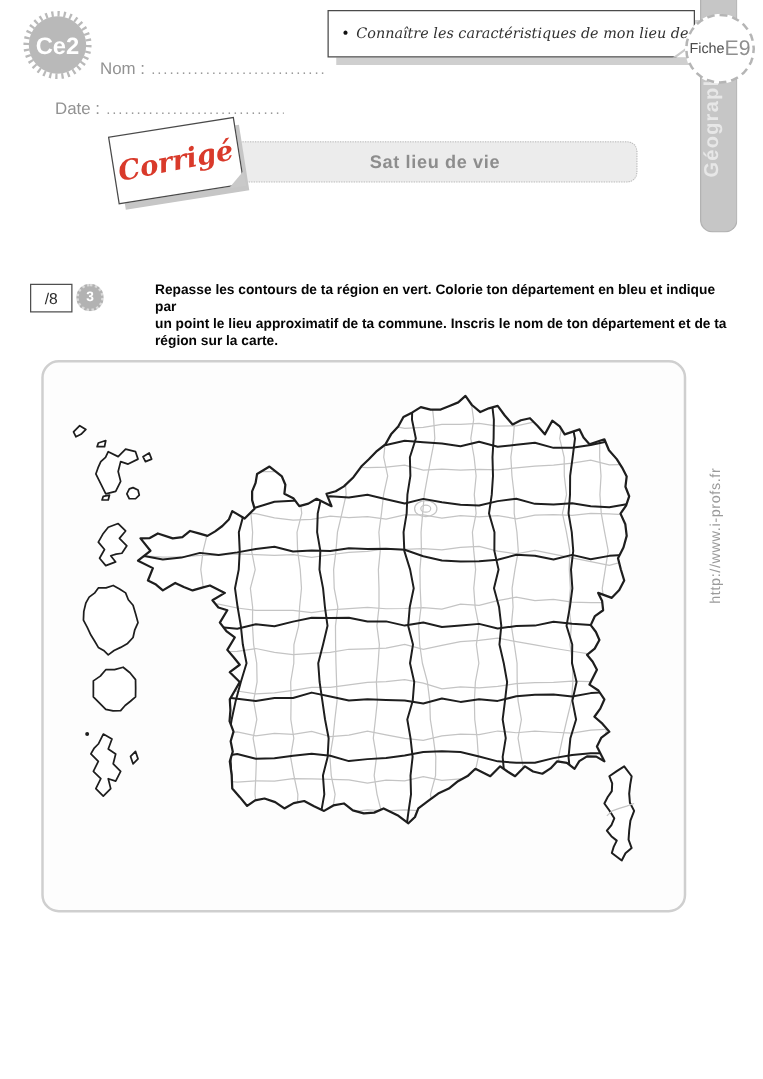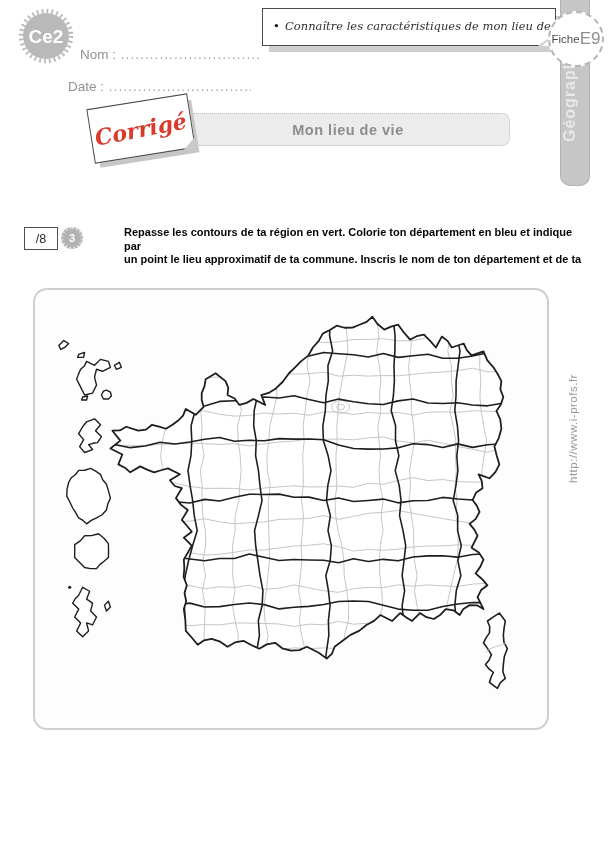--- a/index.html
+++ b/index.html
@@ -7,21 +7,21 @@
         font-family:"Liberation Sans",sans-serif;}
 
   
   .ce2{position:absolute;left:15px;top:6px;width:62px;height:60px;}
 
   
   .fieldrow{position:absolute;display:flex;align-items:baseline;color:#929292;font-size:13.5px;}
   .fieldrow .lbl{margin-right:5px;white-space:nowrap;}
   .fieldrow .dots{letter-spacing:1.5px;color:#9a9a9a;font-size:12px;overflow:hidden;white-space:nowrap;display:inline-block;}
   .nomrow{left:80px;top:47px;} .nomrow .dots{width:140px;}
-  .daterow{left:68px;top:79px;} .daterow .dots{width:142px;}
+  .daterow{left:44px;top:79px;} .daterow .dots{width:142px;}
 
   
   .objbox{position:absolute;left:262px;top:8px;width:274px;background:#fff;
           border:1.5px solid #4a4a4a;box-shadow:6px 7px 0 -1px #cfcfcf;padding:7px 10px 9px 8px;}
   .objbox ul{margin:0;padding:0 0 0 14px;list-style:none;}
   .objbox li{position:relative;font-family:"DejaVu Serif",serif;font-style:italic;
              font-size:11.5px;color:#303030;line-height:20px;white-space:nowrap;}
   .objbox li::before{content:"•";position:absolute;left:-12px;color:#111;font-style:normal;}
   .fold{position:absolute;right:-1px;bottom:-1px;width:0;height:0;
         border-left:18px solid transparent;border-bottom:13px solid #c9c9c9;}
@@ -105,36 +105,37 @@
 
   <div class="band">
     <div class="vtxt">Géographie</div>
   </div>
   <div class="fiche">
     <div class="f1">Fiche</div>
     <div class="f2">E9</div>
   </div>
 
   <div class="banner">
-    <span>Mon lieu de vie</span>
+    <span>Sat lieu de vie</span>
   </div>
   <div class="card">
     <span class="red">Corrigé</span>
     <div class="cfold"></div>
   </div>
 
   <div class="score">
     <span>/8</span>
   </div>
   <div class="numbadge">
     <span>3</span>
   </div>
   <div class="instr">
     <div>Repasse les contours de ta région en vert. Colorie ton département en bleu et indique par</div>
     <div>un point le lieu approximatif de ta commune. Inscris le nom de ton département et de ta</div>
+    <div>région sur la carte.</div>
   </div>
 
   <div class="mapbox">
     <svg id="france-svg" viewBox="0 0 516 442" preserveAspectRatio="none">
         <defs>
           <clipPath id="franceClip">
             <path d="M340.0 27.0 L345.2 34.3 L352.0 40.0 L358.8 37.0 L366.0 35.0 L371.7 42.8 L378.0 50.0 L384.7 46.6 L392.0 45.0 L398.2 51.3 L404.0 58.0 L410.0 47.0 L416.0 51.6 L420.0 58.0 L432.0 54.0 L435.2 60.6 L440.0 66.0 L452.0 62.0 L455.7 70.8 L462.0 78.0 L466.3 84.8 L470.0 92.0 L469.0 100.3 L472.0 108.0 L469.5 115.5 L465.0 122.0 L468.9 130.6 L470.0 140.0 L467.4 149.4 L463.0 158.0 L465.3 167.1 L468.0 176.0 L464.0 183.7 L458.0 190.0 L447.0 186.0 L450.2 192.6 L451.0 200.0 L444.4 204.7 L441.0 212.0 L445.2 217.6 L448.0 224.0 L444.2 231.0 L438.0 236.0 L442.6 241.6 L446.0 248.0 L440.0 260.0 L447.2 264.8 L452.0 272.0 L448.7 279.4 L444.0 286.0 L450.4 291.6 L456.0 298.0 L449.6 302.8 L446.0 310.0 L452.0 322.0 L445.5 318.2 L438.0 318.0 L431.8 321.8 L428.0 328.0 L421.8 323.2 L414.0 322.0 L408.6 327.7 L402.0 332.0 L394.5 330.2 L388.0 326.0 L380.0 334.0 L373.9 330.2 L368.0 326.0 L360.0 334.0 L348.0 328.0 L341.7 333.9 L334.0 338.0 L326.6 344.0 L318.0 348.0 L310.0 353.9 L302.0 360.0 L299.3 366.9 L294.0 372.0 L286.0 366.0 L274.0 360.0 L266.4 363.4 L258.0 364.0 L249.2 361.6 L242.0 356.0 L233.5 357.6 L226.0 362.0 L217.9 358.3 L210.0 354.0 L201.5 355.7 L194.0 360.0 L186.6 354.9 L178.0 352.0 L170.4 353.5 L164.0 358.0 L158.1 350.9 L152.0 344.0 L151.5 333.0 L150.0 322.0 L152.4 314.2 L150.7 305.8 L153.0 298.0 L149.8 289.6 L150.5 280.7 L150.0 272.0 L154.0 265.0 L158.0 258.0 L150.0 250.0 L158.0 244.0 L153.1 237.9 L148.0 232.0 L154.0 222.0 L147.2 216.8 L142.0 210.0 L148.0 200.0 L140.8 197.8 L136.0 192.0 L146.0 186.0 L134.0 180.0 L127.0 181.9 L120.0 184.0 L112.9 181.3 L106.0 178.0 L96.0 184.0 L90.5 179.3 L84.0 176.0 L88.0 166.0 L76.0 160.0 L86.0 152.0 L78.0 142.0 L85.5 141.7 L92.0 138.0 L104.0 142.0 L111.8 140.9 L118.0 136.0 L125.0 137.9 L132.0 140.0 L138.2 136.3 L144.0 132.0 L149.2 126.8 L152.0 120.0 L162.0 126.0 L170.0 118.0 L168.0 111.1 L168.0 104.0 L170.8 97.2 L172.0 90.0 L182.0 84.0 L192.0 92.0 L194.8 98.7 L194.0 106.0 L201.2 109.5 L206.0 116.0 L213.4 113.9 L220.0 110.0 L232.0 116.0 L228.0 106.0 L235.4 103.9 L242.0 100.0 L249.7 92.6 L256.0 84.0 L262.1 78.1 L268.0 72.0 L275.4 66.2 L280.0 58.0 L285.8 51.6 L290.0 44.0 L297.2 40.3 L304.0 36.0 L311.9 38.1 L320.0 38.0 L327.1 35.1 L334.2 32.2 Z"></path>
           </clipPath>
         </defs>
         <path d="M340.0 27.0 L345.2 34.3 L352.0 40.0 L358.8 37.0 L366.0 35.0 L371.7 42.8 L378.0 50.0 L384.7 46.6 L392.0 45.0 L398.2 51.3 L404.0 58.0 L410.0 47.0 L416.0 51.6 L420.0 58.0 L432.0 54.0 L435.2 60.6 L440.0 66.0 L452.0 62.0 L455.7 70.8 L462.0 78.0 L466.3 84.8 L470.0 92.0 L469.0 100.3 L472.0 108.0 L469.5 115.5 L465.0 122.0 L468.9 130.6 L470.0 140.0 L467.4 149.4 L463.0 158.0 L465.3 167.1 L468.0 176.0 L464.0 183.7 L458.0 190.0 L447.0 186.0 L450.2 192.6 L451.0 200.0 L444.4 204.7 L441.0 212.0 L445.2 217.6 L448.0 224.0 L444.2 231.0 L438.0 236.0 L442.6 241.6 L446.0 248.0 L440.0 260.0 L447.2 264.8 L452.0 272.0 L448.7 279.4 L444.0 286.0 L450.4 291.6 L456.0 298.0 L449.6 302.8 L446.0 310.0 L452.0 322.0 L445.5 318.2 L438.0 318.0 L431.8 321.8 L428.0 328.0 L421.8 323.2 L414.0 322.0 L408.6 327.7 L402.0 332.0 L394.5 330.2 L388.0 326.0 L380.0 334.0 L373.9 330.2 L368.0 326.0 L360.0 334.0 L348.0 328.0 L341.7 333.9 L334.0 338.0 L326.6 344.0 L318.0 348.0 L310.0 353.9 L302.0 360.0 L299.3 366.9 L294.0 372.0 L286.0 366.0 L274.0 360.0 L266.4 363.4 L258.0 364.0 L249.2 361.6 L242.0 356.0 L233.5 357.6 L226.0 362.0 L217.9 358.3 L210.0 354.0 L201.5 355.7 L194.0 360.0 L186.6 354.9 L178.0 352.0 L170.4 353.5 L164.0 358.0 L158.1 350.9 L152.0 344.0 L151.5 333.0 L150.0 322.0 L152.4 314.2 L150.7 305.8 L153.0 298.0 L149.8 289.6 L150.5 280.7 L150.0 272.0 L154.0 265.0 L158.0 258.0 L150.0 250.0 L158.0 244.0 L153.1 237.9 L148.0 232.0 L154.0 222.0 L147.2 216.8 L142.0 210.0 L148.0 200.0 L140.8 197.8 L136.0 192.0 L146.0 186.0 L134.0 180.0 L127.0 181.9 L120.0 184.0 L112.9 181.3 L106.0 178.0 L96.0 184.0 L90.5 179.3 L84.0 176.0 L88.0 166.0 L76.0 160.0 L86.0 152.0 L78.0 142.0 L85.5 141.7 L92.0 138.0 L104.0 142.0 L111.8 140.9 L118.0 136.0 L125.0 137.9 L132.0 140.0 L138.2 136.3 L144.0 132.0 L149.2 126.8 L152.0 120.0 L162.0 126.0 L170.0 118.0 L168.0 111.1 L168.0 104.0 L170.8 97.2 L172.0 90.0 L182.0 84.0 L192.0 92.0 L194.8 98.7 L194.0 106.0 L201.2 109.5 L206.0 116.0 L213.4 113.9 L220.0 110.0 L232.0 116.0 L228.0 106.0 L235.4 103.9 L242.0 100.0 L249.7 92.6 L256.0 84.0 L262.1 78.1 L268.0 72.0 L275.4 66.2 L280.0 58.0 L285.8 51.6 L290.0 44.0 L297.2 40.3 L304.0 36.0 L311.9 38.1 L320.0 38.0 L327.1 35.1 L334.2 32.2 Z" fill="#ffffff" stroke="none"></path>

